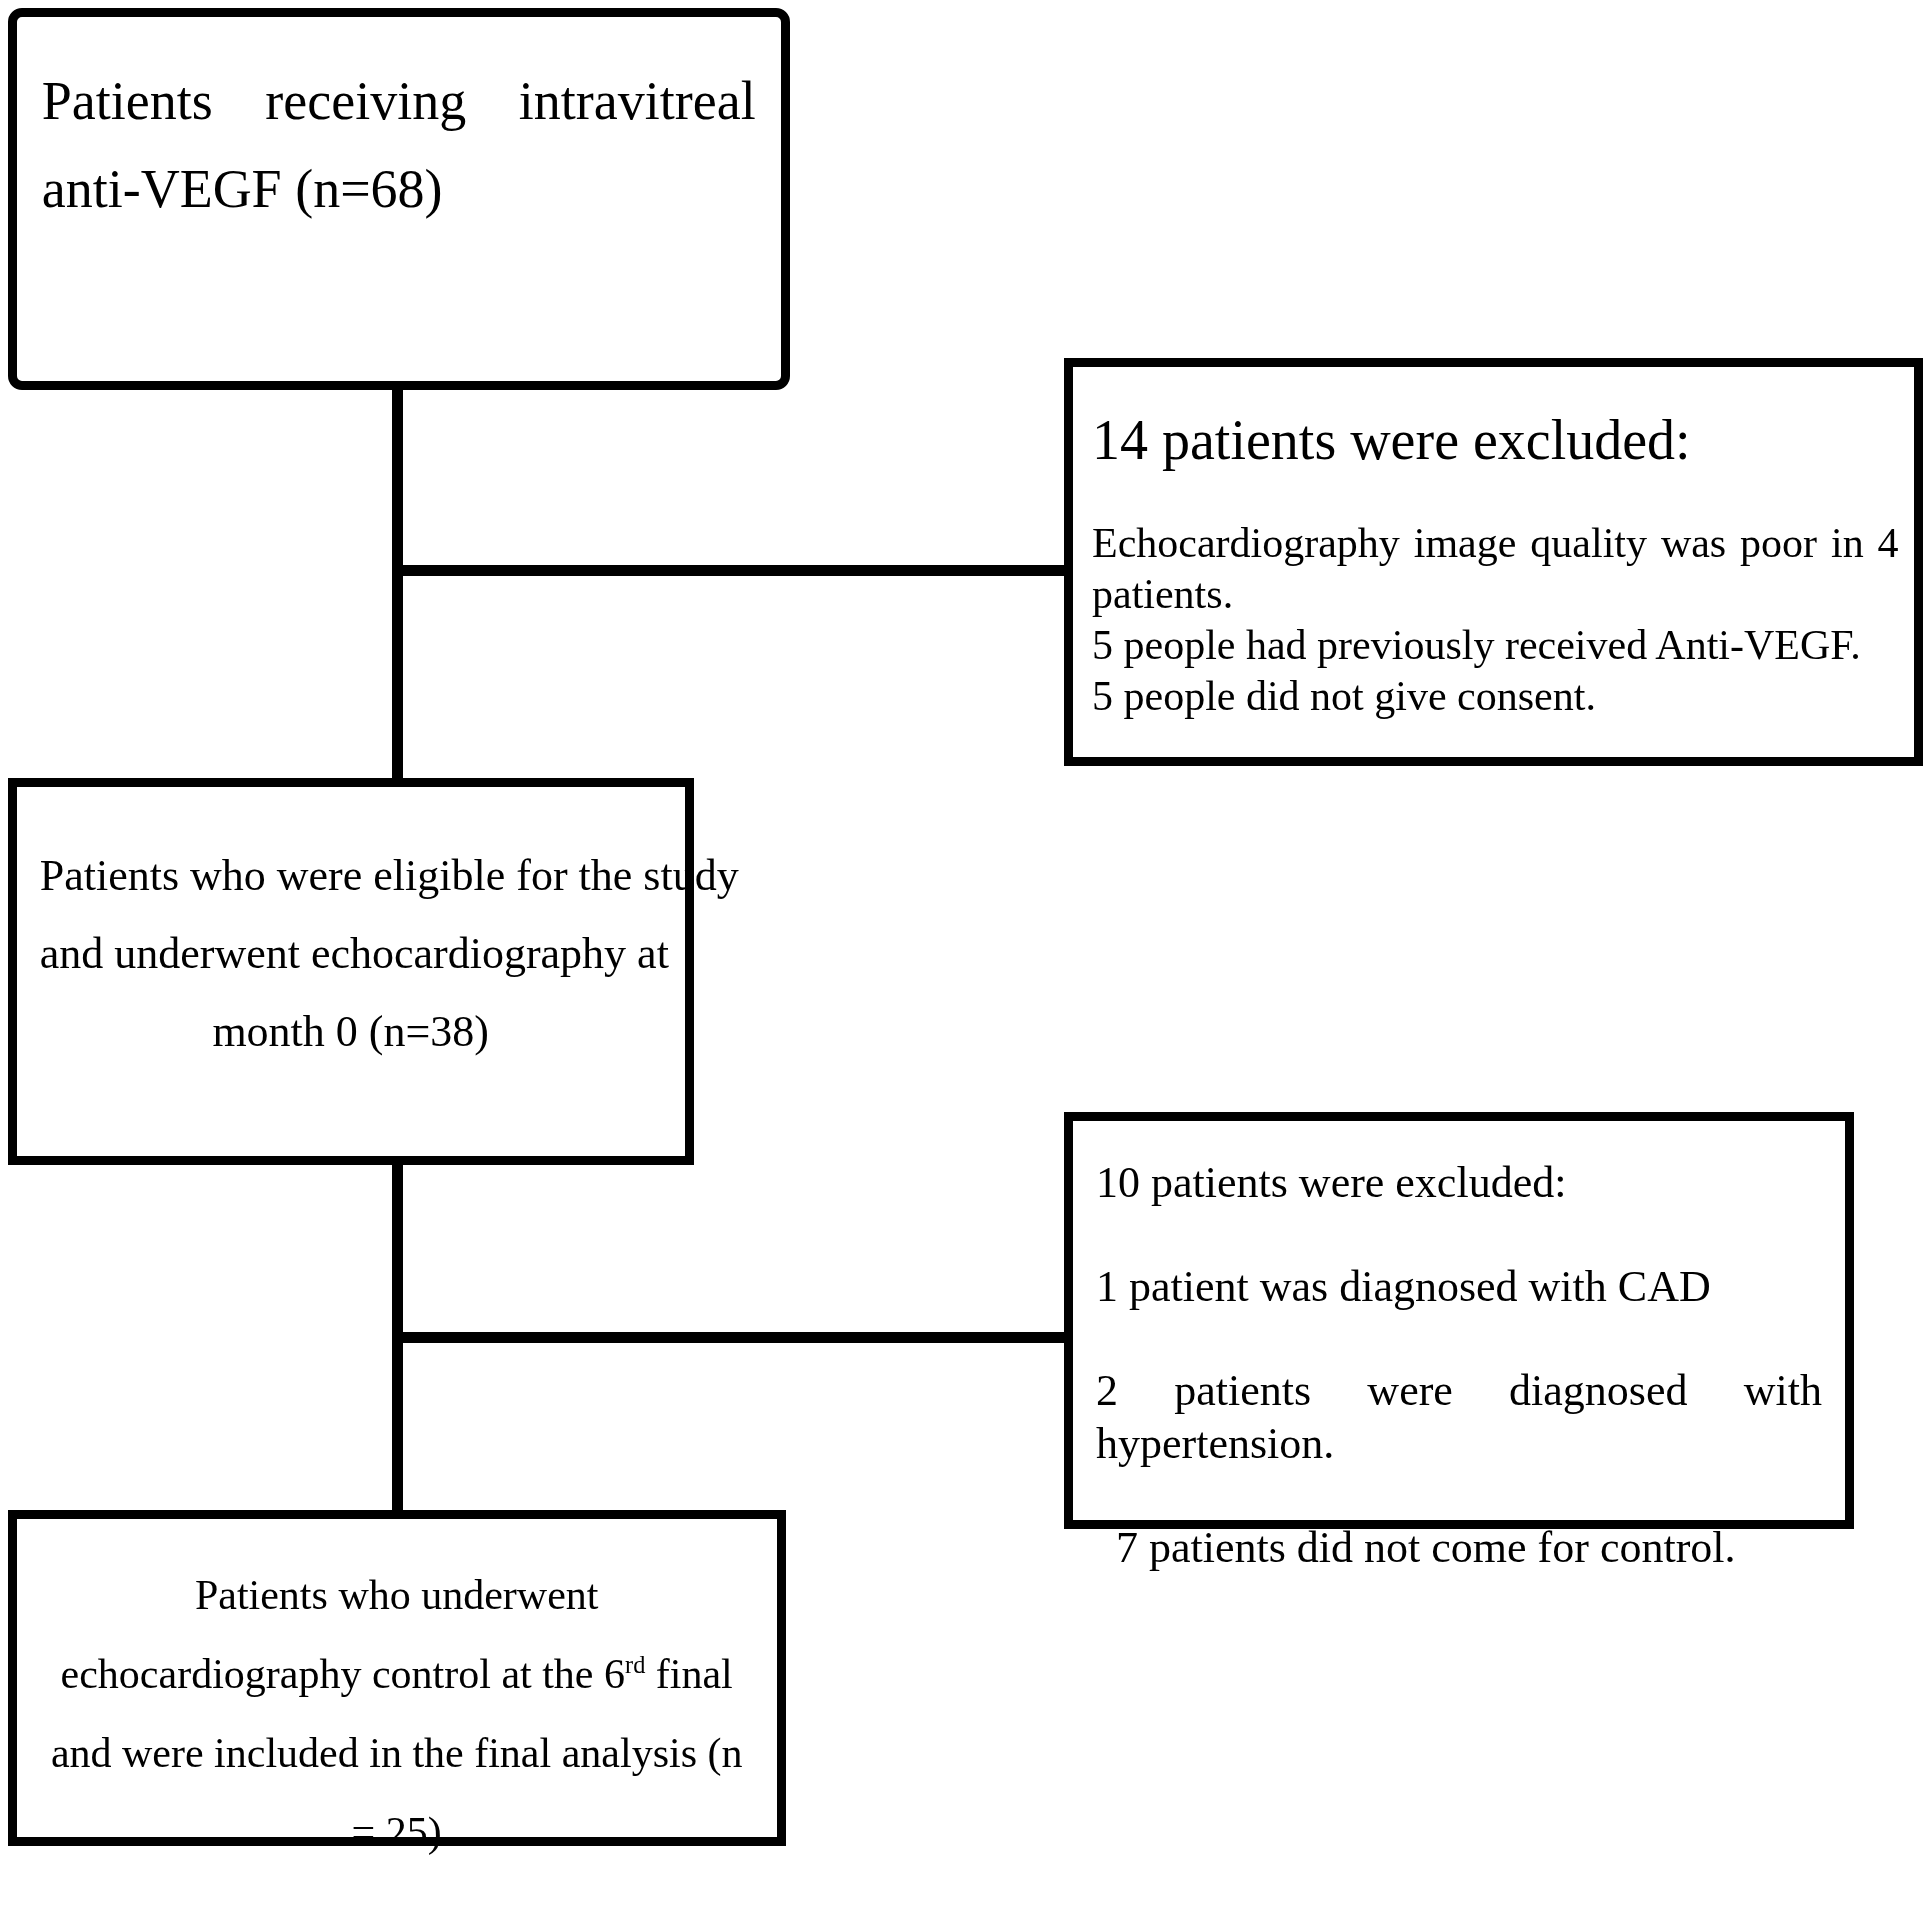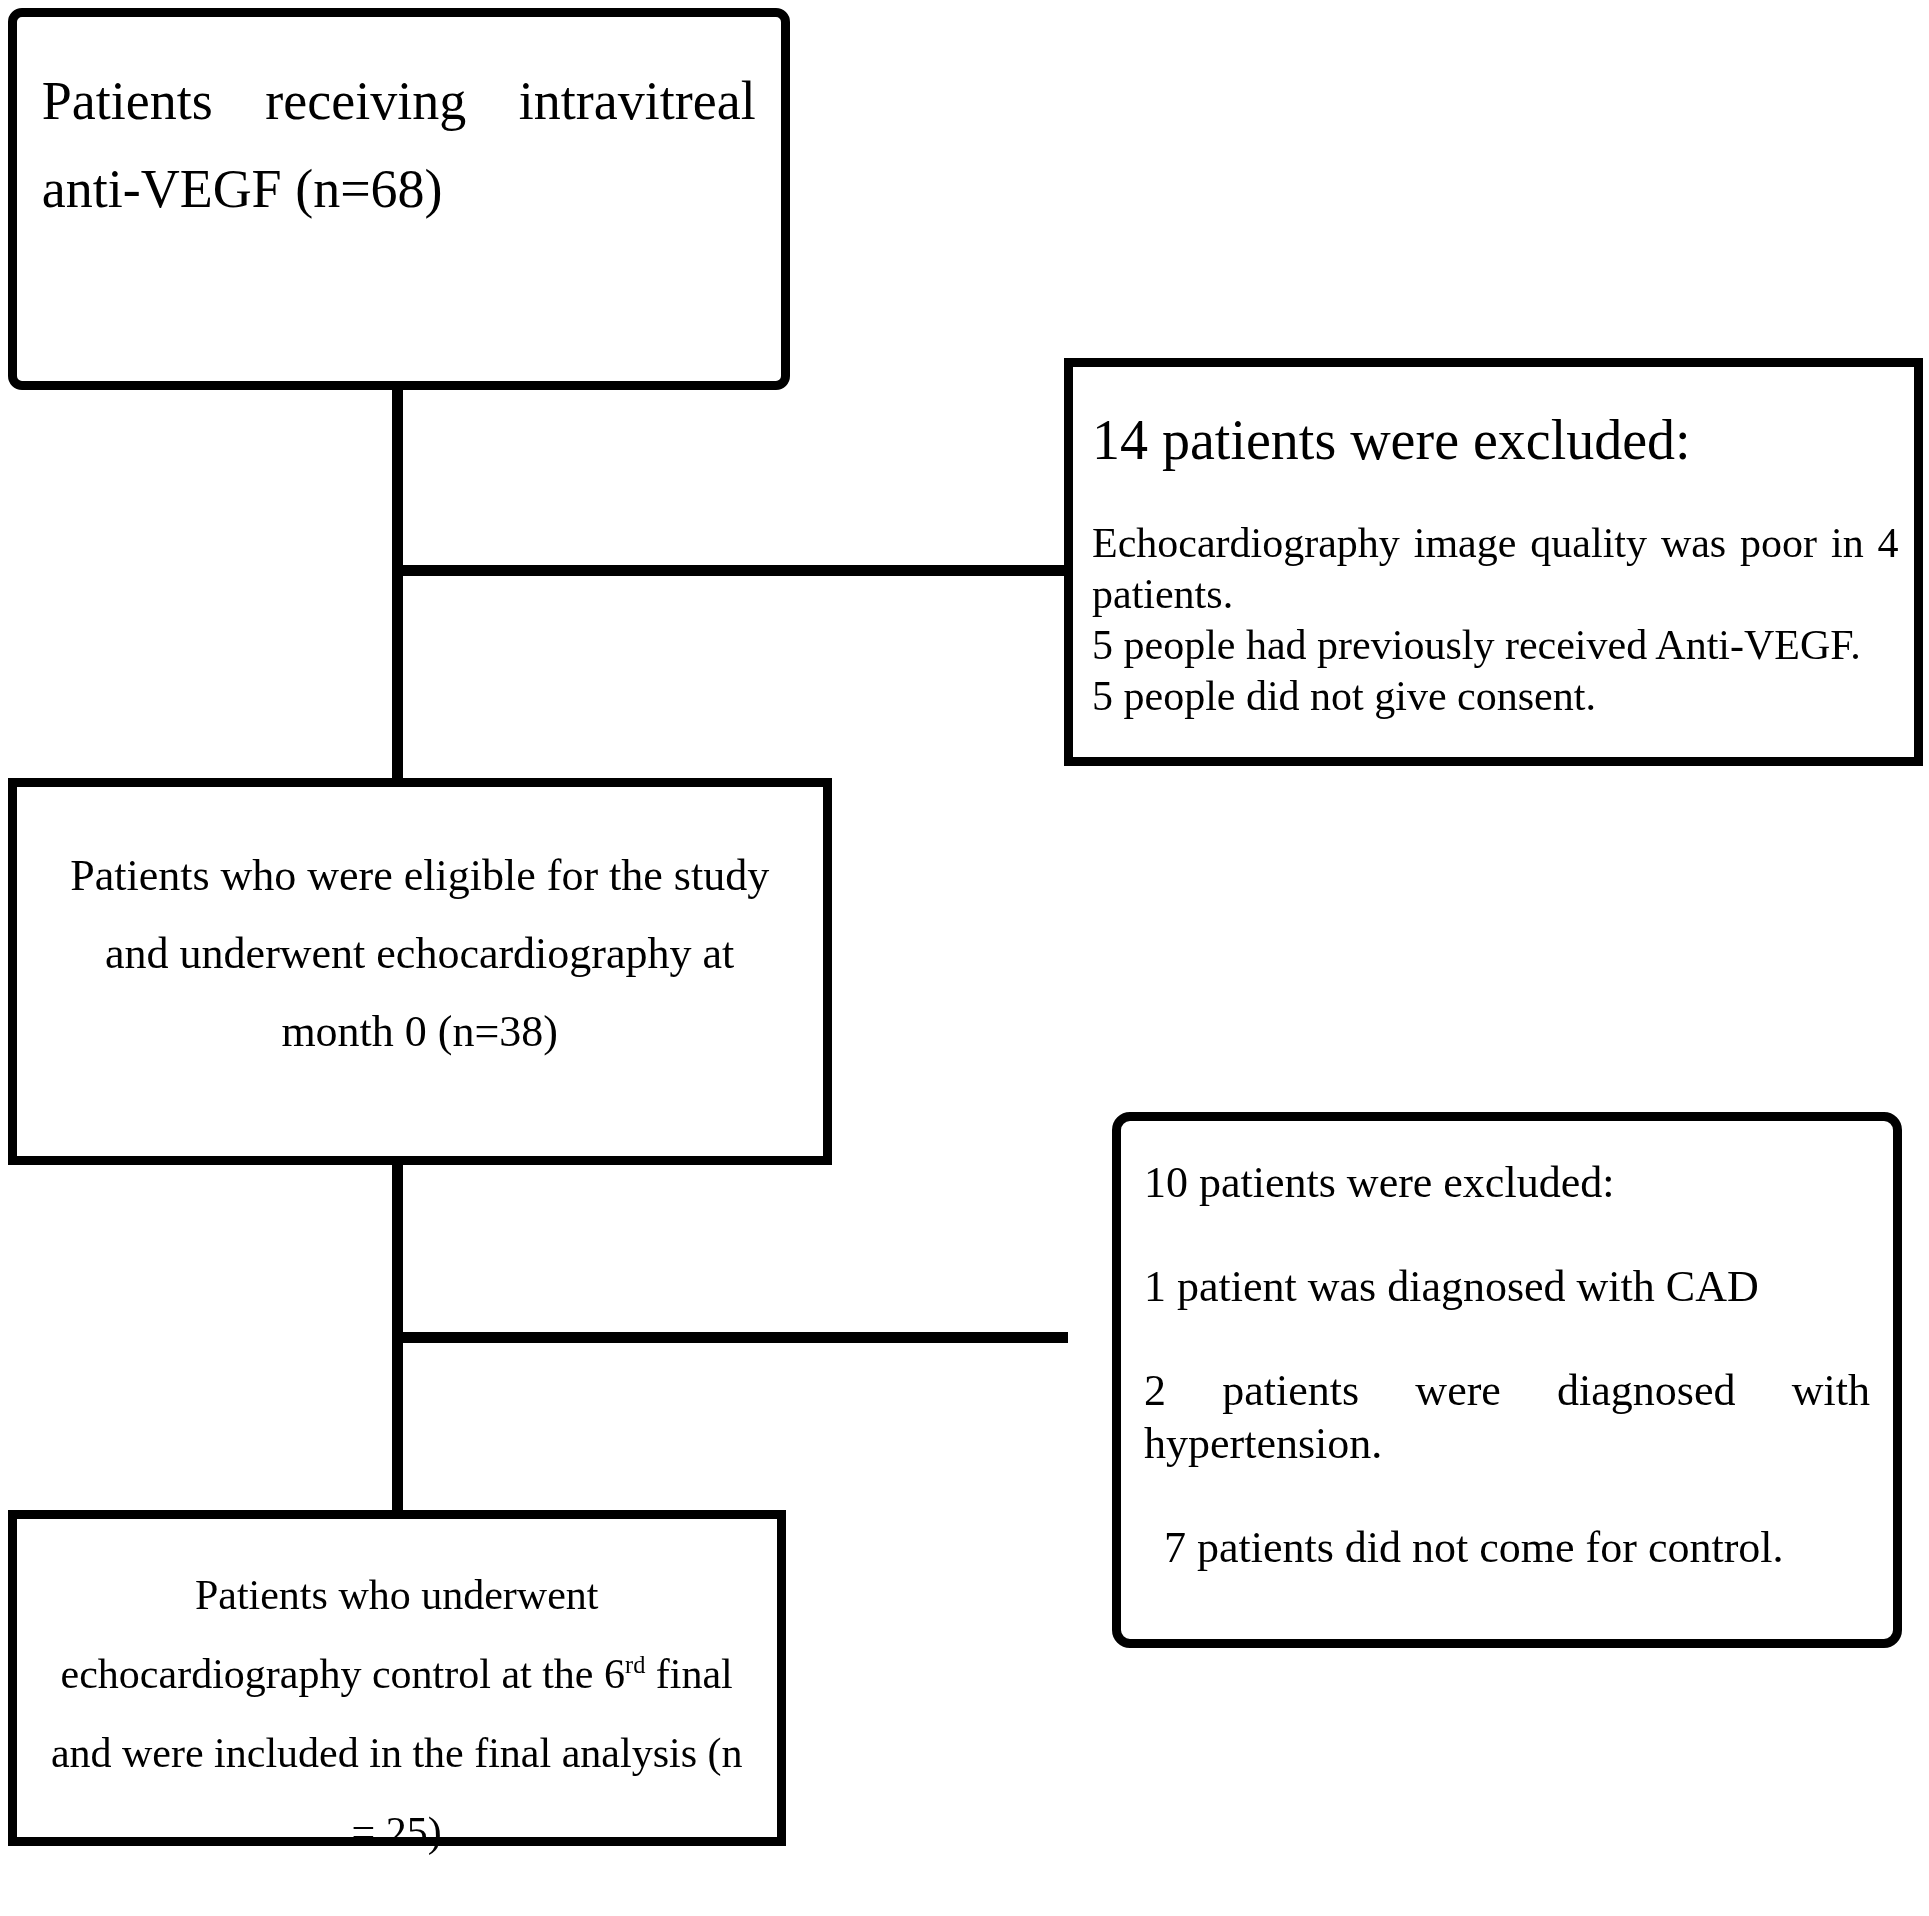--- a/index.html
+++ b/index.html
@@ -33,31 +33,31 @@
   
   #box-excluded14 {
     left: 1064px; top: 358px; width: 859px; height: 408px;
     padding: 38px 15.4px 0 19px;
   }
   #box-excluded14 .heading { font-size: 56px; line-height: 71px; margin-bottom: 42px; }
   #box-excluded14 .bodyline { font-size: 42px; line-height: 51px; }
 
   
   #box-eligible {
-    left: 7.7px; top: 778px; width: 824px; height: 387px;
+    left: 7.7px; top: 778px; width: 686px; height: 387px;
     padding: 50px 23px 0 23px;
     text-align: center;
     font-size: 44px; line-height: 78px;
   }
 
   
   #box-excluded10 {
-    left: 1112px; top: 1112px; width: 790px; height: 536px;
+    left: 1064px; top: 1112px; width: 790px; height: 417px;
     padding: 35px 23px 0 23px;
-    font-size: 44px; line-height: 53px; border-radius: 18px;
+    font-size: 44px; line-height: 53px;
   }
   #box-excluded10 .para { margin-bottom: 51px; }
   #box-excluded10 .para:last-child { margin-bottom: 0; margin-left: 20px; }
 
   
   #box-final {
     left: 7.7px; top: 1510px; width: 778px; height: 336px;
     padding: 37px 9.6px 0 9.6px;
     text-align: center;
     font-size: 42px; line-height: 79px;

